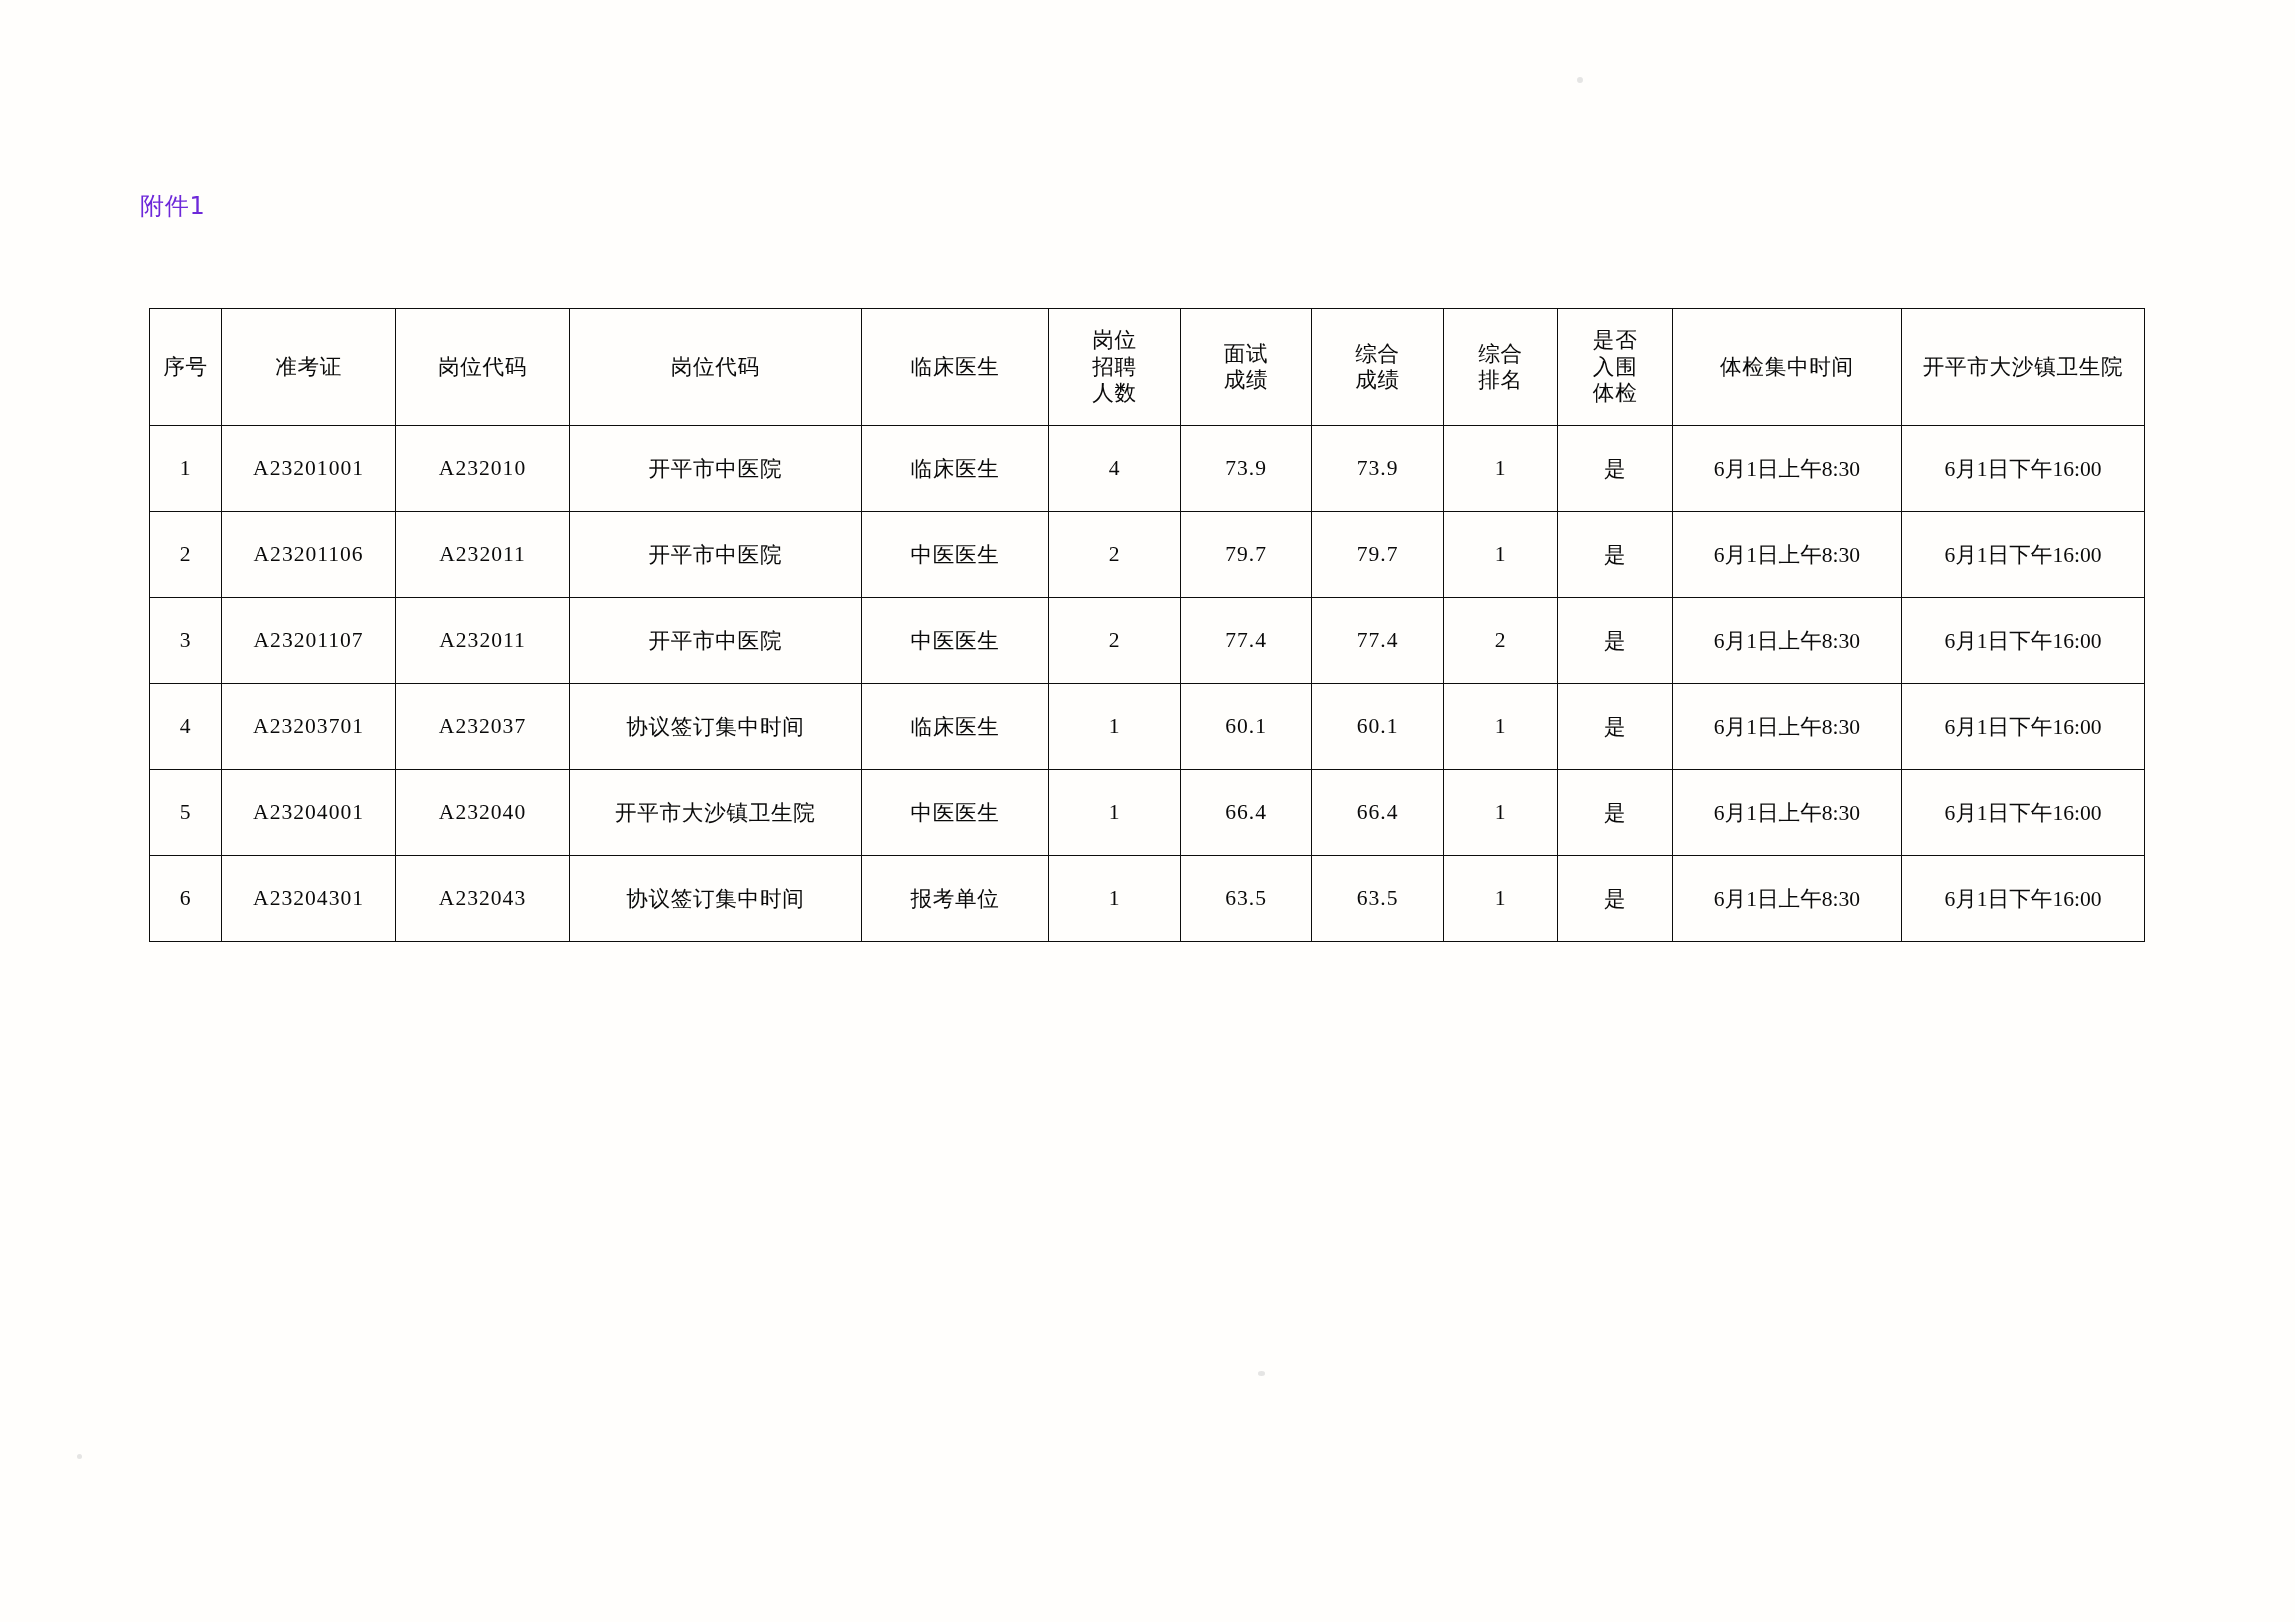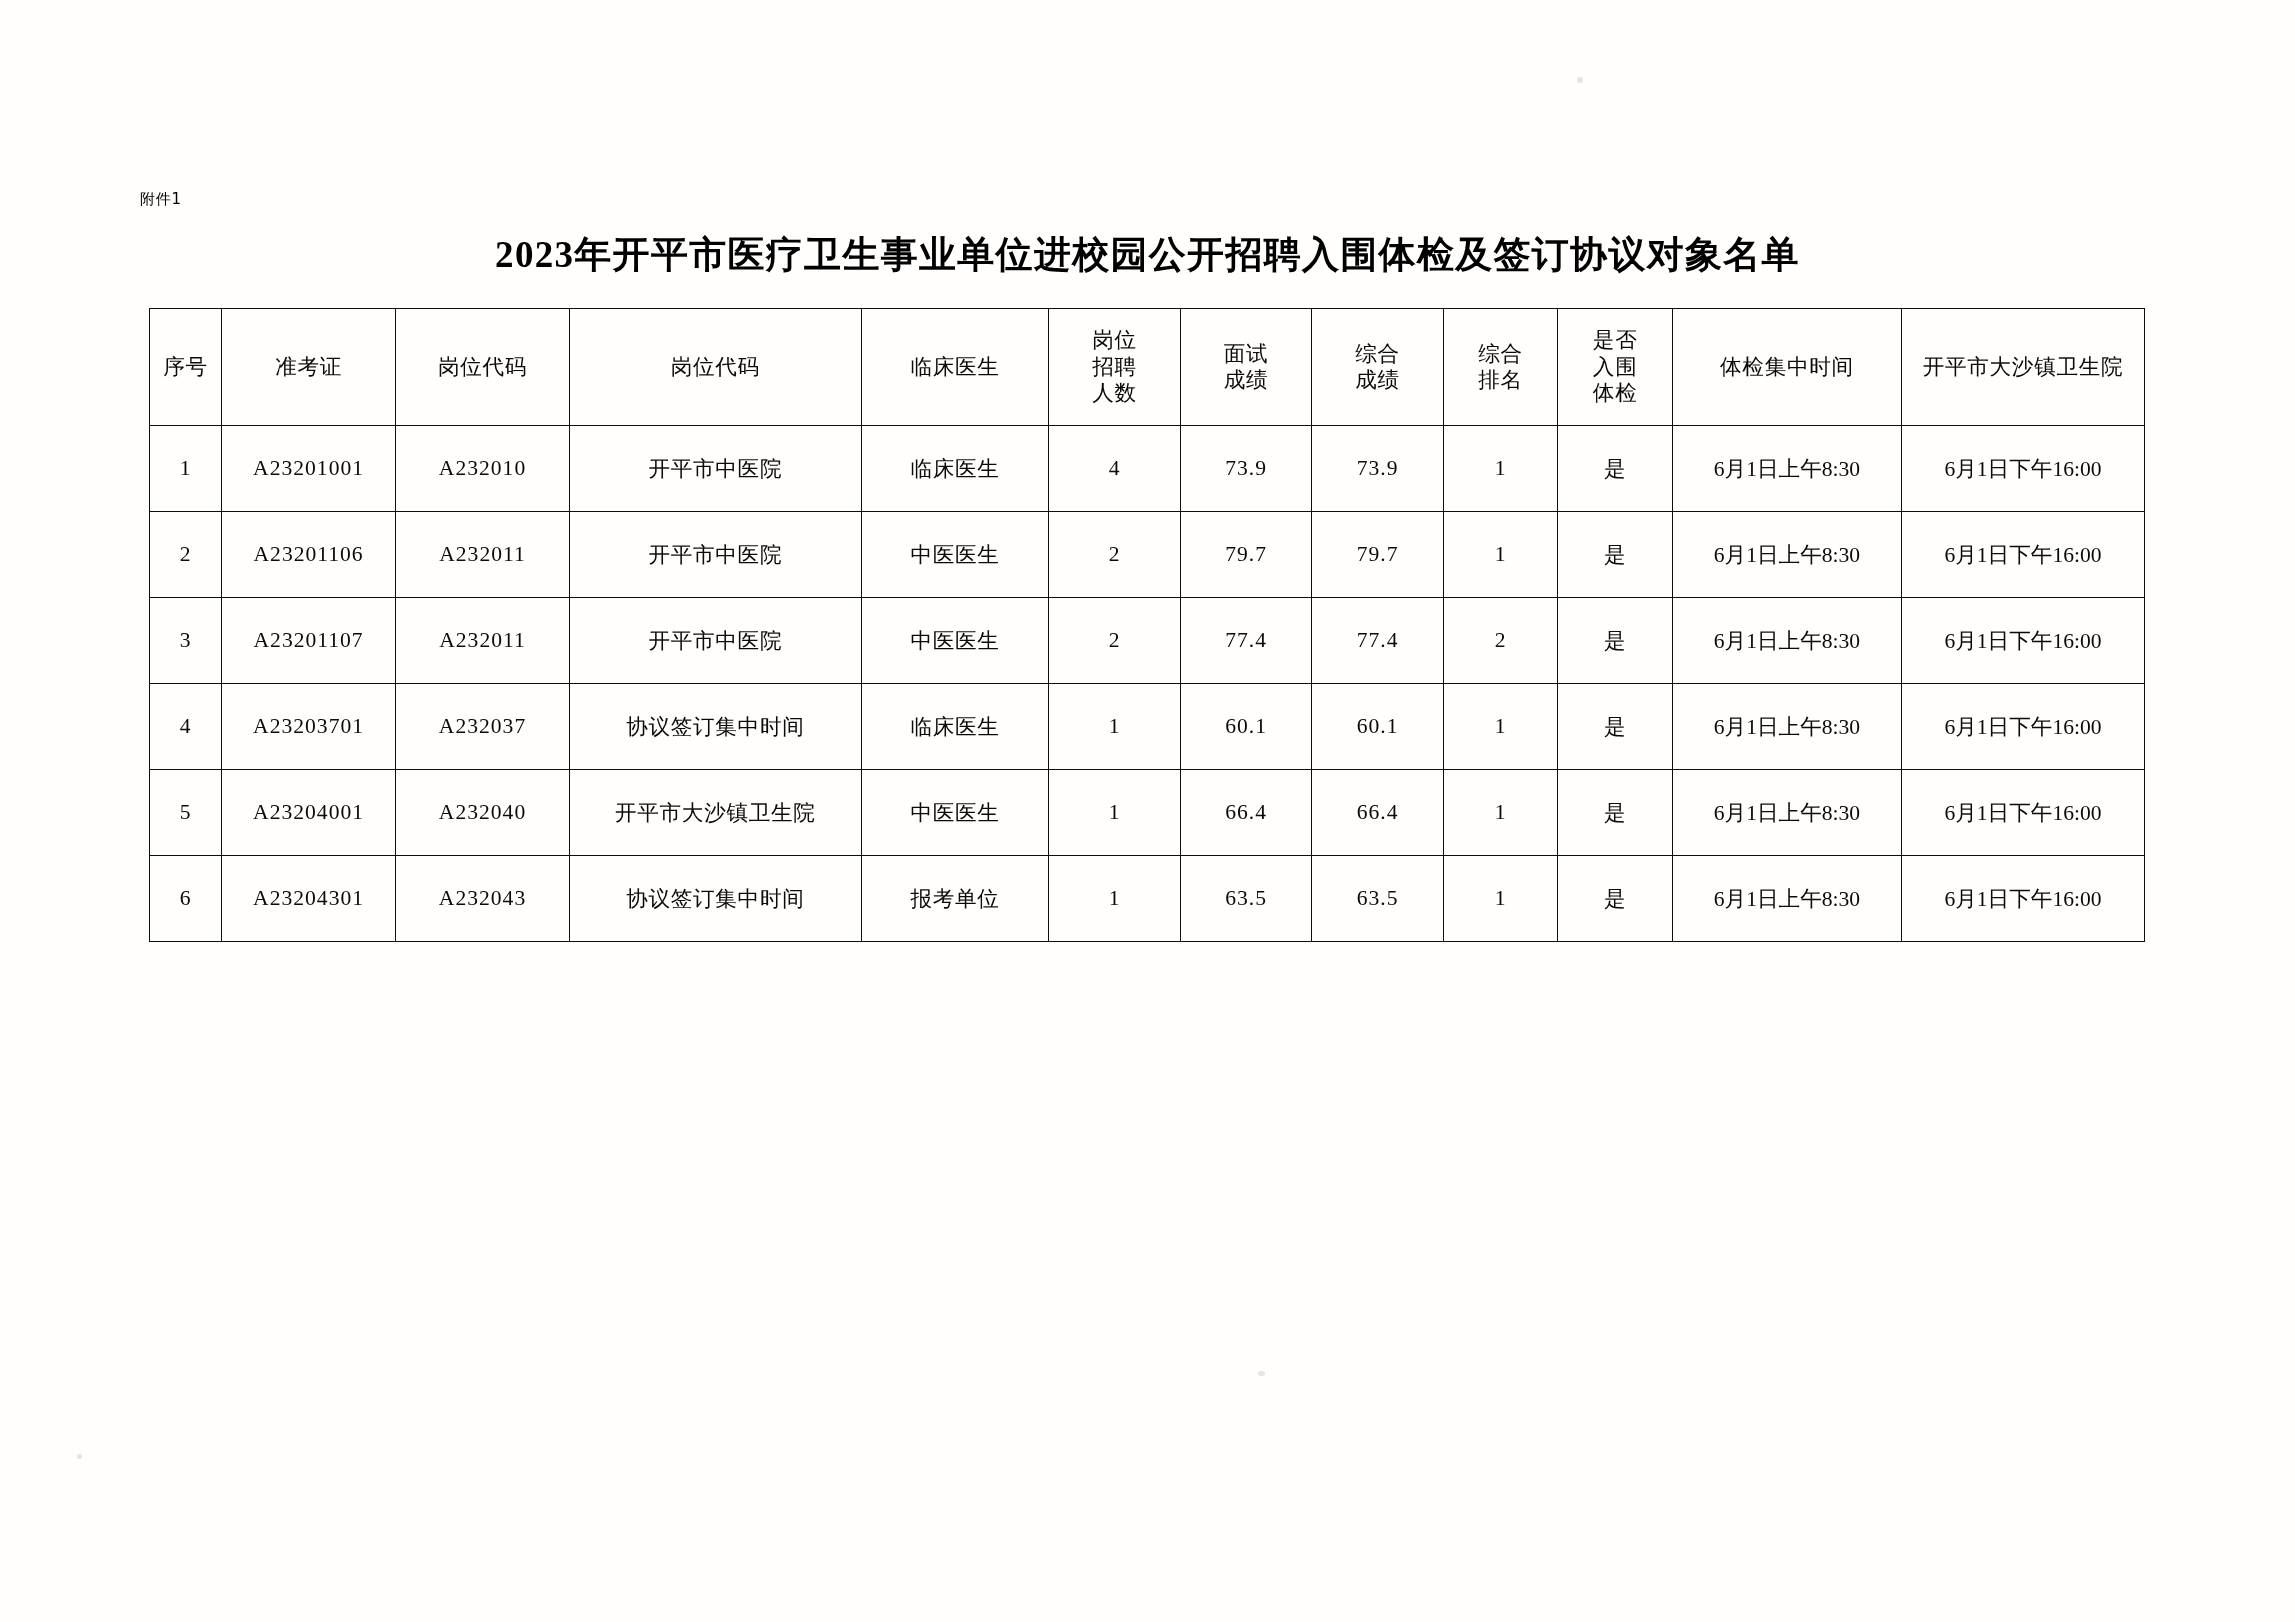--- a/index.html
+++ b/index.html
@@ -21,23 +21,23 @@
     top: 0;
     width: 2295px;
     height: 1623px;
     background: #fffefc;
   }
   .attachment-label {
     position: absolute;
     left: 140px;
     top: 190px;
     font-family: "DejaVu Sans", "Liberation Sans", sans-serif;
-    font-size: 15px;
+    font-size: 24px;
     letter-spacing: 0.7px;
-    color: #000000;
+    color: #6d28d9;
   }
   .doc-title {
     position: absolute;
     left: 0;
     top: 230px;
     width: 2295px;
     text-align: center;
     font-size: 37px;
     font-weight: bold;
     letter-spacing: 1.3px;
@@ -107,21 +107,20 @@
 <body>
 
 <div class="page">
 
   <div class="speck" style="left:1577px; top:77px; width:5.9px; height:5.9px;"></div>
   <div class="speck" style="left:1258px; top:1371px; width:7.2px; height:4.6px;"></div>
   <div class="speck" style="left:77px; top:1454px; width:5.2px; height:5.2px;"></div>
 
   <div class="attachment-label">附件1</div>
 
-  <div class="doc-title">2023年开平市医疗卫生事业单位进校园公开招聘入围体检及签订协议对象名单</div>
 
   <div class="table-wrap">
     <table class="main">
       <colgroup>
         <col class="c0">
           <col class="c1">
           <col class="c2">
           <col class="c3">
           <col class="c4">
           <col class="c5">

